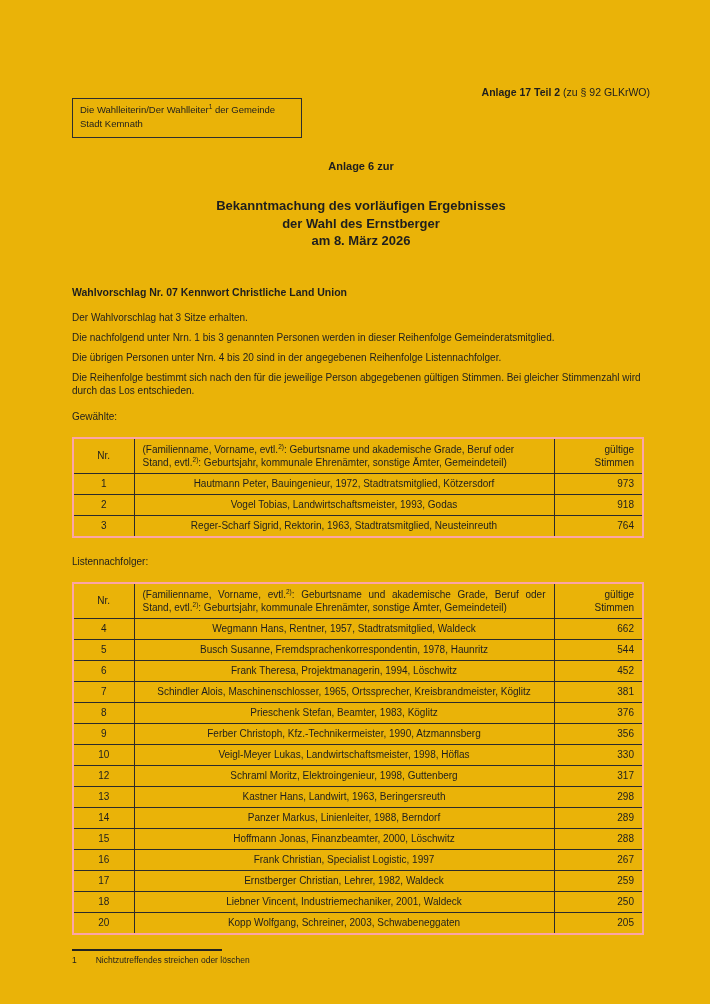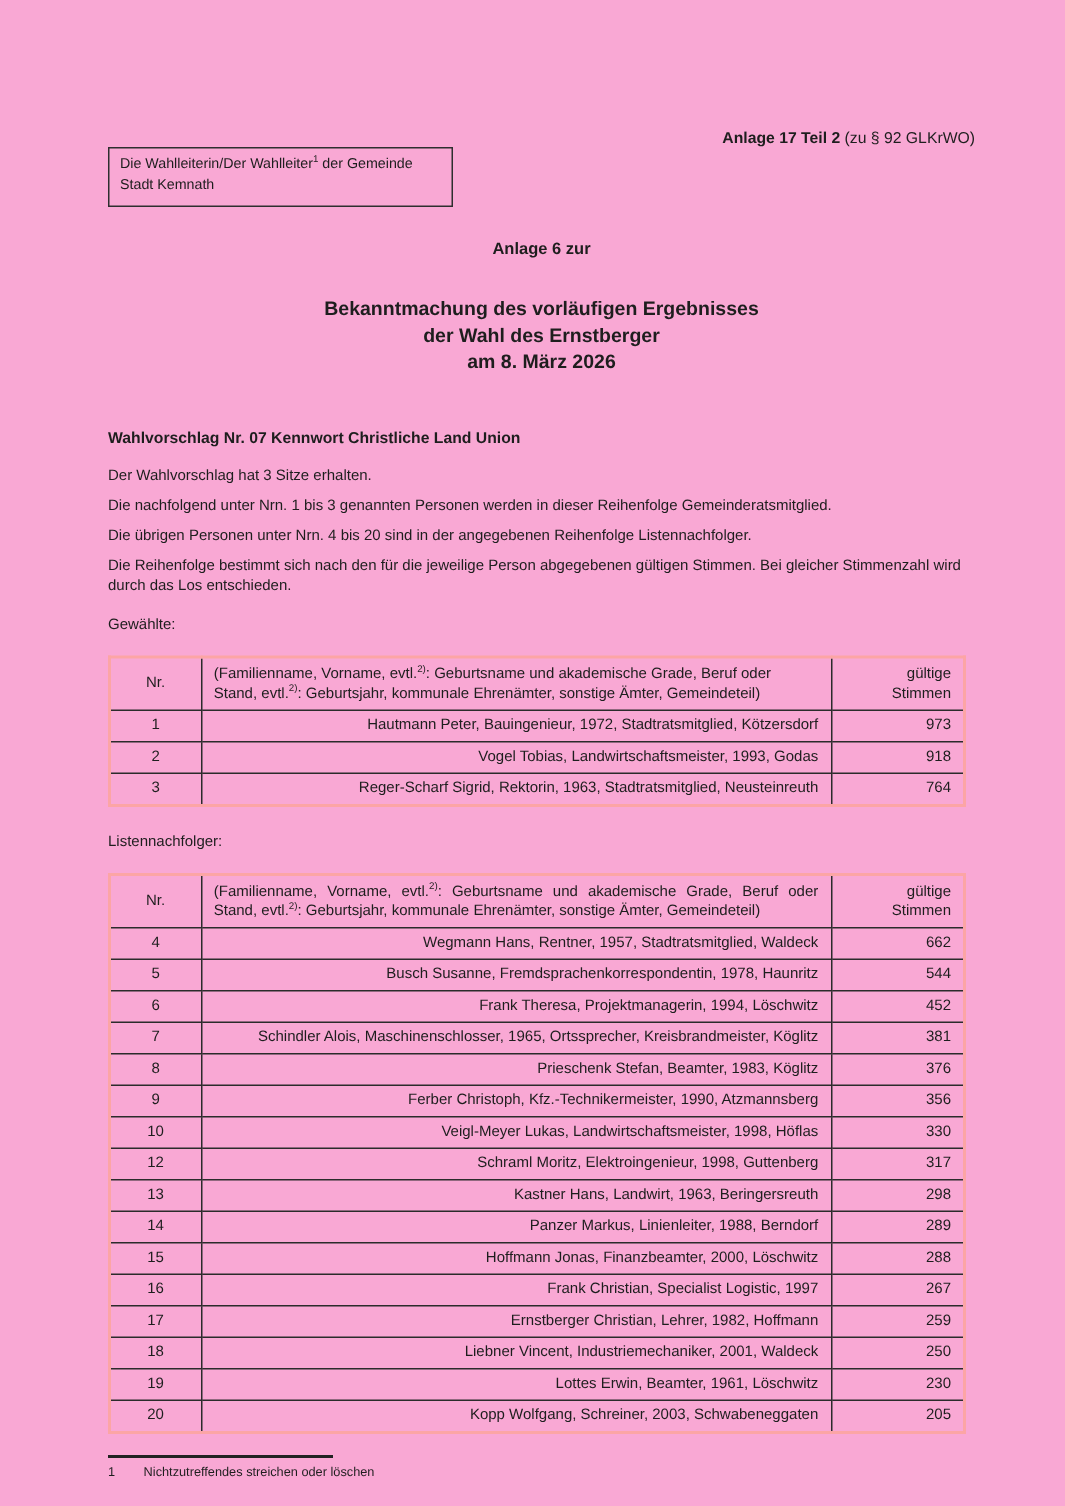--- a/index.html
+++ b/index.html
@@ -1,20 +1,20 @@
 <!DOCTYPE html>
 <html lang="de"><head>
 <meta charset="utf-8">
 <style>
   html,body{margin:0;padding:0;background:#e9e9e9;}
   .page{
     position:relative;
     width:710px;height:1004px;
     margin:0 auto;
-    background:#f9a8d4;
+    background:#eab308;
     box-sizing:border-box;
     padding:86px 60px 0 72px;
     overflow:hidden;
     font-family:"Liberation Sans", sans-serif;
     color:#1e1e1e;
     -webkit-font-smoothing:antialiased;
   }
   .corner{
     text-align:right;
     font-size:10.5px;
@@ -81,21 +81,21 @@
   }
   table.results col.c-nr{width:61px;}
   table.results col.c-desc{width:420px;}
   table.results col.c-votes{width:89px;}
   table.results th{padding-top:4px;padding-bottom:4px;white-space:normal;}
   th.h-nr{text-align:center;}
   th.h-desc{text-align:left;}
   th.h-desc.justify{text-align:justify;}
   th.h-votes{text-align:right;}
   td.c-nr{text-align:center;height:14px;padding-top:3.5px;padding-bottom:3.5px;}
-  td.c-desc{text-align:right;}
+  td.c-desc{text-align:center;}
   td.c-votes{text-align:right;padding-right:6px;}
   sup{font-size:6.5px;line-height:0;vertical-align:super;letter-spacing:0;}
   .footnote{
     margin-top:14px;
   }
   .footnote-rule{
     width:150px;
     border-top:2px solid #222;
     height:0;
   }
@@ -243,32 +243,27 @@
           <td class="c-desc">Hoffmann Jonas, Finanzbeamter, 2000, Löschwitz</td>
           <td class="c-votes">288</td>
         </tr>
         <tr>
           <td class="c-nr">16</td>
           <td class="c-desc">Frank Christian, Specialist Logistic, 1997</td>
           <td class="c-votes">267</td>
         </tr>
         <tr>
           <td class="c-nr">17</td>
-          <td class="c-desc">Ernstberger Christian, Lehrer, 1982, Hoffmann</td>
+          <td class="c-desc">Ernstberger Christian, Lehrer, 1982, Waldeck</td>
           <td class="c-votes">259</td>
         </tr>
         <tr>
           <td class="c-nr">18</td>
           <td class="c-desc">Liebner Vincent, Industriemechaniker, 2001, Waldeck</td>
           <td class="c-votes">250</td>
-        </tr>
-        <tr>
-          <td class="c-nr">19</td>
-          <td class="c-desc">Lottes Erwin, Beamter, 1961, Löschwitz</td>
-          <td class="c-votes">230</td>
         </tr>
         <tr>
           <td class="c-nr">20</td>
           <td class="c-desc">Kopp Wolfgang, Schreiner, 2003, Schwabeneggaten</td>
           <td class="c-votes">205</td>
         </tr>
       </tbody>
   </table>
 
   <div class="footnote">

